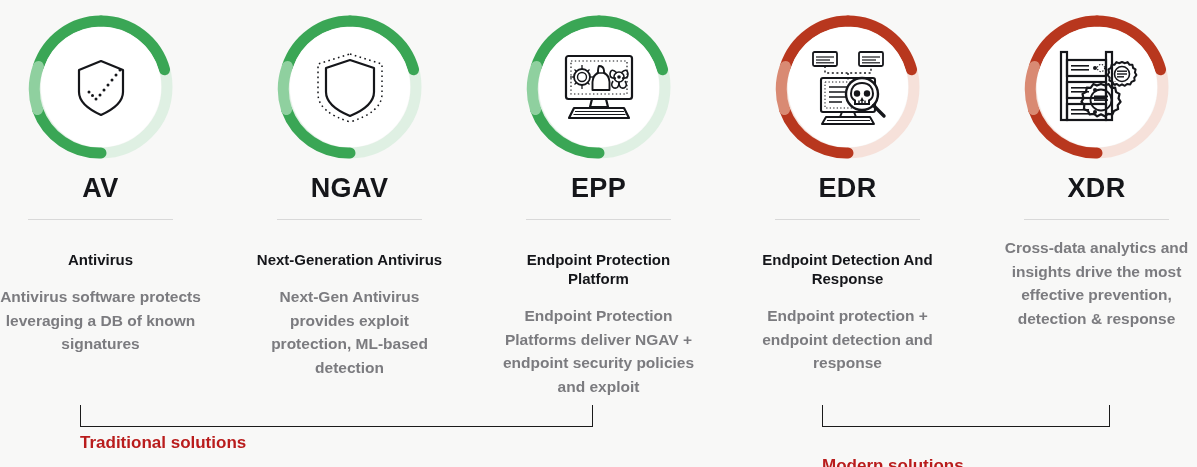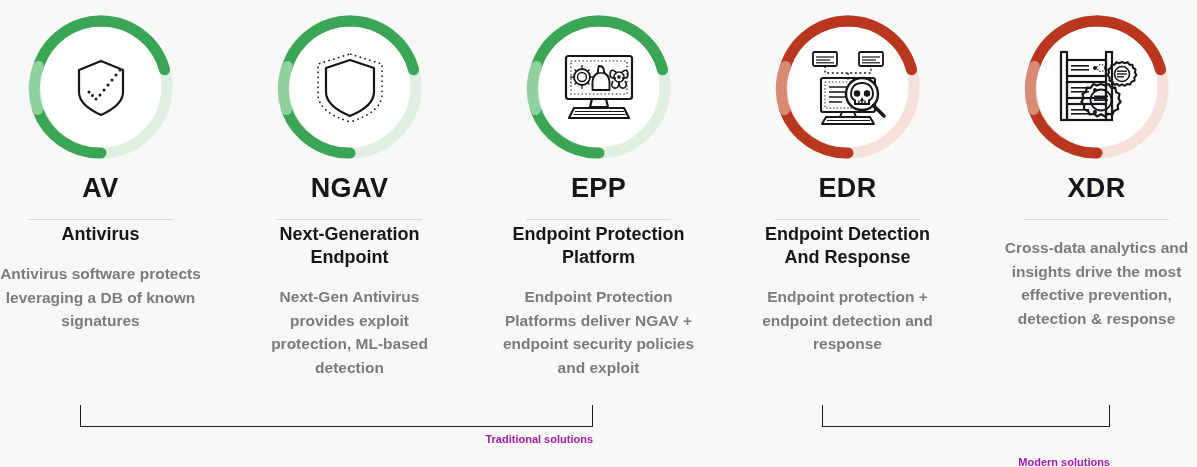--- a/index.html
+++ b/index.html
@@ -79,22 +79,22 @@
   }
 
   .divider {
     margin-top: 17px;
     width: 145px;
     height: 1px;
     background: #d9d9d9;
   }
 
   .full-name {
-    margin-top: 3px;
-    font-size: 18px;
+    margin-top: 30px;
+    font-size: 15px;
     font-weight: bold;
     color: #15161a;
     line-height: 1.28;
     text-align: center;
     max-width: 215px;
   }
 
   .desc {
     margin-top: 16px;
     font-size: 15.5px;
@@ -108,24 +108,24 @@
   
   .bracket {
     position: absolute;
     height: 22px;
     border: 1.6px solid #1b1b1b;
     border-top: none;
   }
 
   .bracket-label {
     position: absolute;
-    font-size: 11px;
+    font-size: 17px;
     font-weight: bold;
-    color: #a21caf;
-    text-align: right;
+    color: #b91c1c;
+    text-align: left;
     white-space: nowrap;
   }
 </style>
 </head>
 <body>
 
 <div id="stage">
 
   <div class="columns">
 
@@ -172,21 +172,21 @@
         </svg>
         <div class="icon-hole">
           <svg width="76" height="72" viewBox="0 0 76 72">
             <path d="M38 9 L62 17 L62 41 Q62 55 38 65 Q14 55 14 41 L14 17 Z" fill="none" stroke="#15161a" stroke-width="2.2" stroke-linejoin="round"></path>
             <path d="M38 3 L70 13 L70 43 Q70 61 38 71 Q6 61 6 43 L6 13 Z" fill="none" stroke="#15161a" stroke-width="1.5" stroke-dasharray="1.6 3.4" stroke-linejoin="round"></path>
           </svg>
         </div>
       </div>
       <div class="acronym">NGAV</div>
       <div class="divider"></div>
-      <div class="full-name">Next-Generation Endpoint</div>
+      <div class="full-name">Next-Generation Antivirus</div>
       <div class="desc">Next-Gen Antivirus provides exploit protection, ML-based detection</div>
     </div>
 
     <div class="col">
       <div class="ring-wrap">
         <svg class="ring-svg" viewBox="0 0 148 148">
           <circle cx="74" cy="74" r="66" fill="none" stroke="#dff0e3" stroke-width="11"></circle>
           <path d="M 74 8 A 66 66 0 0 1 137.6 56.8" fill="none" stroke="#3aa655" stroke-width="11" stroke-linecap="round"></path>
           <path d="M 74 8 A 66 66 0 0 0 11.4 53.5" fill="none" stroke="#3aa655" stroke-width="11" stroke-linecap="round"></path>
           <path d="M 10.5 96.5 A 66 66 0 0 0 74 140" fill="none" stroke="#3aa655" stroke-width="11" stroke-linecap="round"></path>

